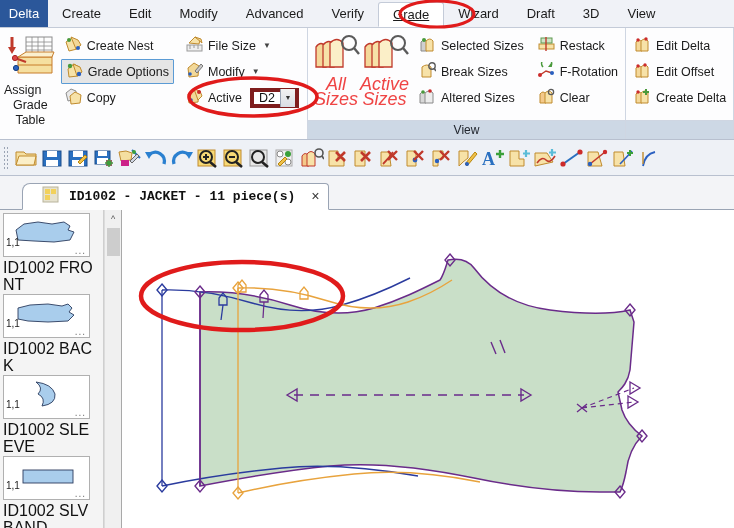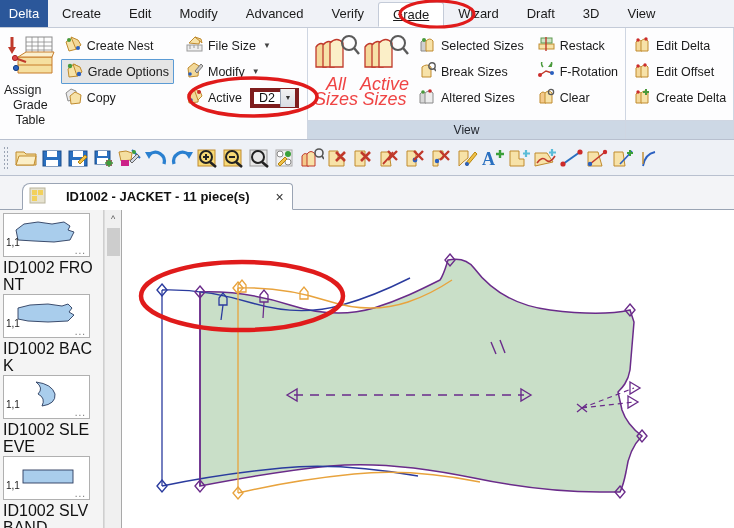--- a/index.html
+++ b/index.html
@@ -135,25 +135,25 @@
     padding-left: 22px;
     border-bottom:1px solid #9aa4b4;
   }
   .doctab {
     height: 27px;
     background:#ffffff;
     border:1px solid #9aa4b4;
     border-bottom:1px solid #ffffff;
     border-top-left-radius:8px;
     border-top-right-radius:4px;
-    display:flex; align-items:center; gap:20px;
-    padding: 0 8px 0 6px;
+    display:flex; align-items:center; gap:10px;
+    padding: 0 8px 0 19px;
     font-size:13px; font-weight:bold; color:#111;
     cursor:pointer;
-    position:relative; top:1px;
+    position:relative; top:1px;font-family:Liberation Mono, monospace;
   }
   .doctab .close { font-size:14px; font-weight:normal; color:#333; margin-left:6px; cursor:pointer;}
 
   
   .main { display:flex; height: 318px; }
   .sidebar {
     width: 104px;
     background:#f4f4f4;
     border-right:1px solid #cfcfcf;
     overflow:hidden;

